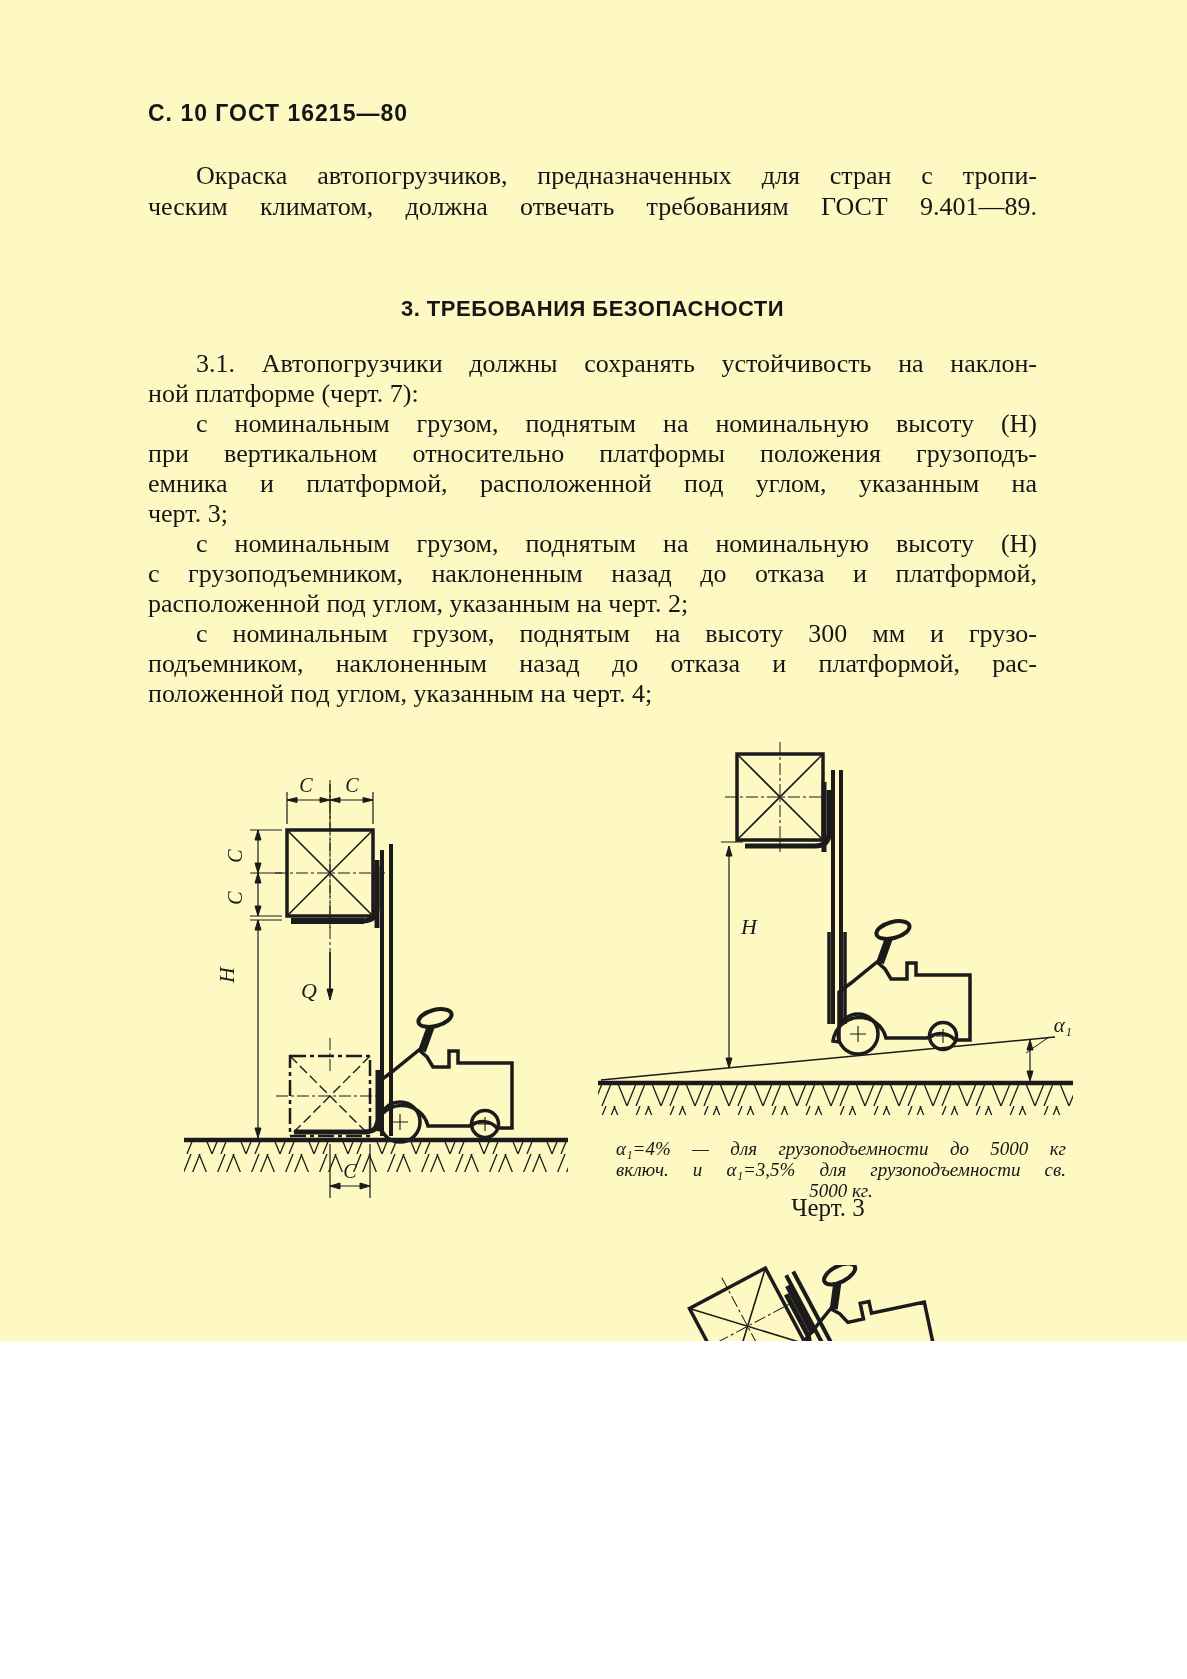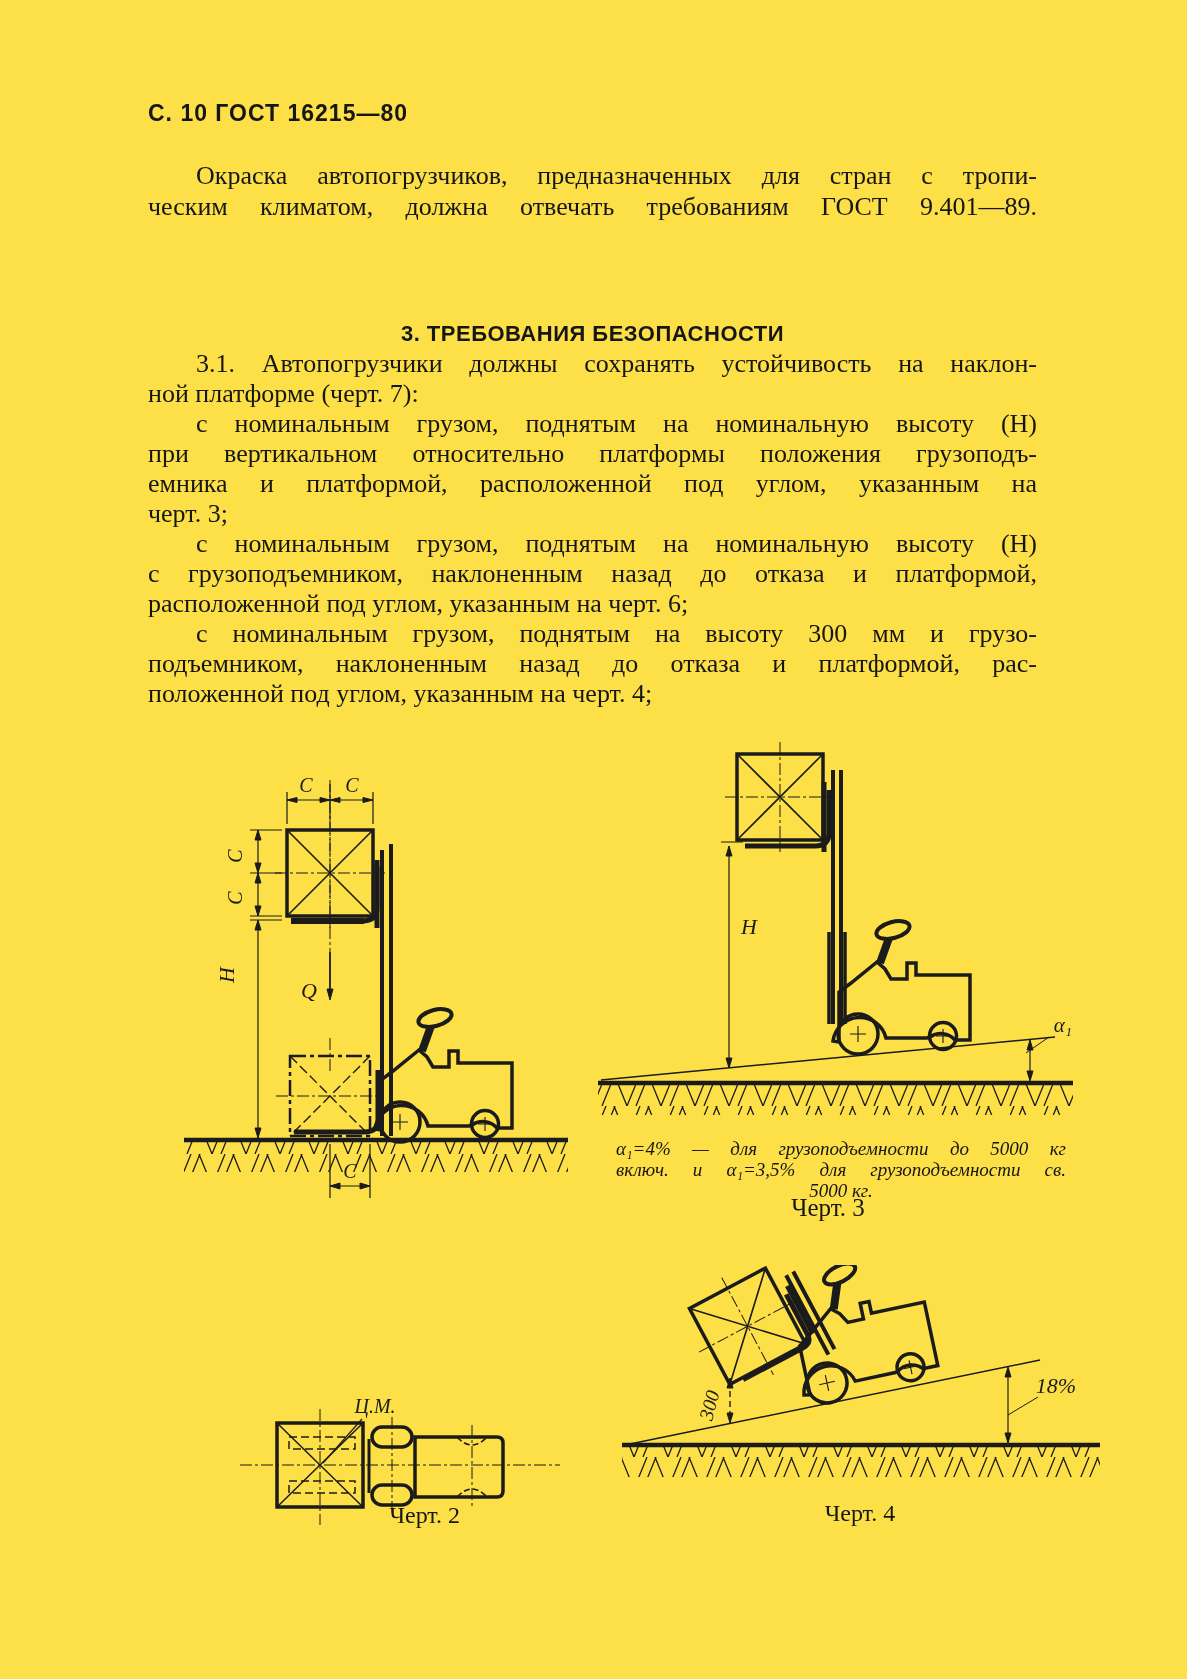--- a/index.html
+++ b/index.html
@@ -1,36 +1,36 @@
 <!DOCTYPE html>
 <html><head>
 <meta charset="utf-8">
 <style>
   html,body { margin:0; padding:0; }
   .page {
-    position:relative; width:1187px; height:1679px;
-    background:#fde047; color:#161616;
+    position:relative; width:1187px; height:1341px;
+    background:#fef9c3; color:#161616;
     font-family:"Liberation Serif", serif;
     overflow:hidden;
   }
   .hdr {
     position:absolute; left:148px; top:100px;
     font-family:"Liberation Sans", sans-serif;
     font-weight:bold; font-size:23px; letter-spacing:1px;
   }
   .tb { position:absolute; left:148px; width:889px; font-size:26px; }
   .intro { top:160px; line-height:31px; }
   .clause { top:349px; line-height:30px; }
   .ln { white-space:nowrap; }
   .just { white-space:normal; text-align:justify; text-align-last:justify; }
   .ind { text-indent:48px; }
   .sechead {
     position:absolute; left:148px; top:296px; width:889px;
     text-align:center; font-family:"Liberation Sans", sans-serif;
-    font-weight:bold; font-size:22px; letter-spacing:0.5px;margin-top:25px;
+    font-weight:bold; font-size:22px; letter-spacing:0.5px;
   }
   .figwrap { position:absolute; }
   svg text {
     font-family:"Liberation Serif", serif; font-style:italic;
     fill:#1b1b1b; stroke:none;
   }
   .figcap {
     position:absolute; text-align:center; font-size:24px;
   }
   .fignote {
@@ -59,21 +59,21 @@
 
   <div class="tb clause">
     <div class="ln just ind">3.1. Автопогрузчики должны сохранять устойчивость на наклон-</div>
     <div class="ln">ной платформе (черт. 7):</div>
     <div class="ln just ind">с номинальным грузом, поднятым на номинальную высоту (Н)</div>
     <div class="ln just">при вертикальном относительно платформы положения грузоподъ-</div>
     <div class="ln just">емника и платформой, расположенной под углом, указанным на</div>
     <div class="ln">черт. 3;</div>
     <div class="ln just ind">с номинальным грузом, поднятым на номинальную высоту (Н)</div>
     <div class="ln just">с грузоподъемником, наклоненным назад до отказа и платформой,</div>
-    <div class="ln">расположенной под углом, указанным на черт. 6;</div>
+    <div class="ln">расположенной под углом, указанным на черт. 2;</div>
     <div class="ln just ind">с номинальным грузом, поднятым на высоту 300 мм и грузо-</div>
     <div class="ln just">подъемником, наклоненным назад до отказа и платформой, рас-</div>
     <div class="ln">положенной под углом, указанным на черт. 4;</div>
   </div>
 
   <div class="figwrap" style="left:178px; top:738px;">
     <svg width="395" height="480" viewBox="0 0 395 480">
       <defs>
         <pattern id="hatch" width="34" height="32" patternUnits="userSpaceOnUse">
           <path d="M0,32 L13,0 M9,32 L22,0 M21,0 L34,32" stroke="#1b1b1b" stroke-width="1.3" fill="none"></path>

